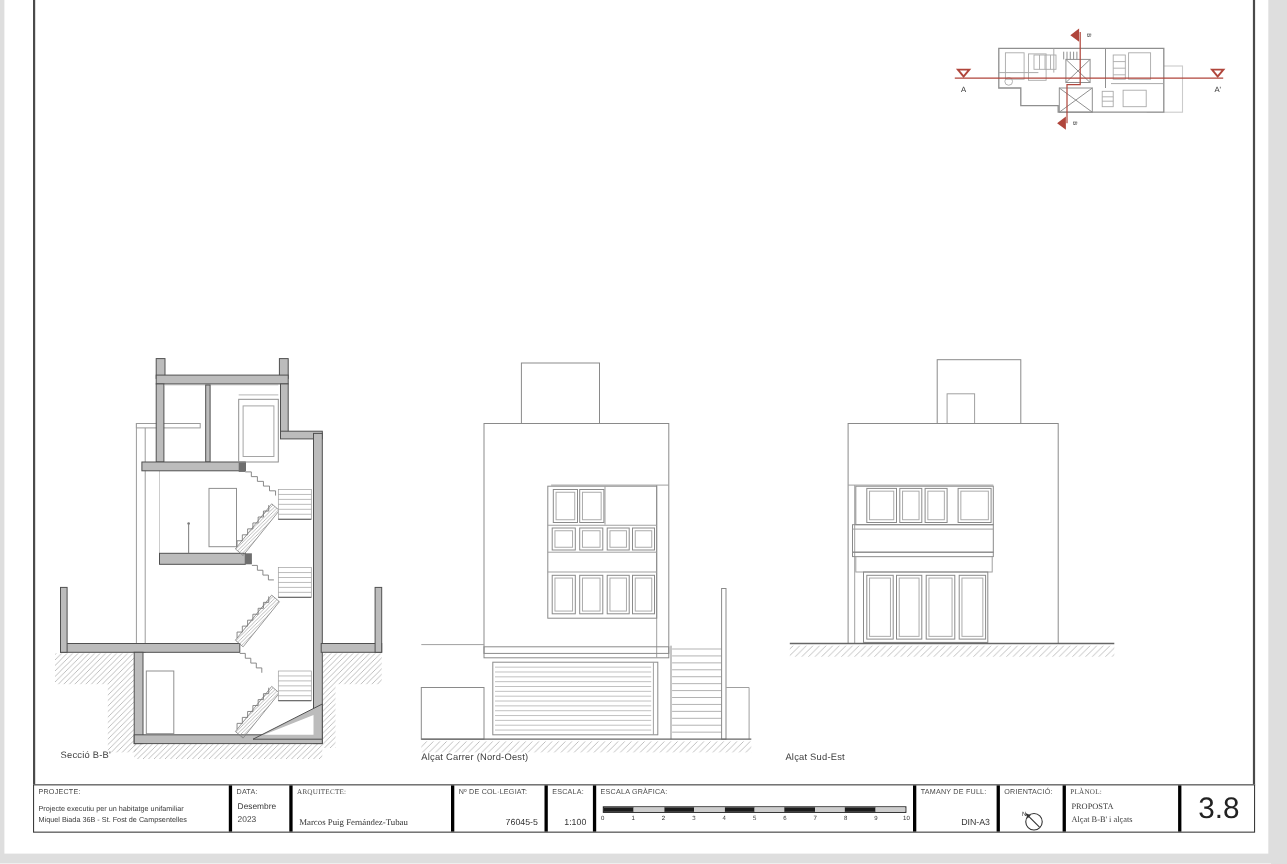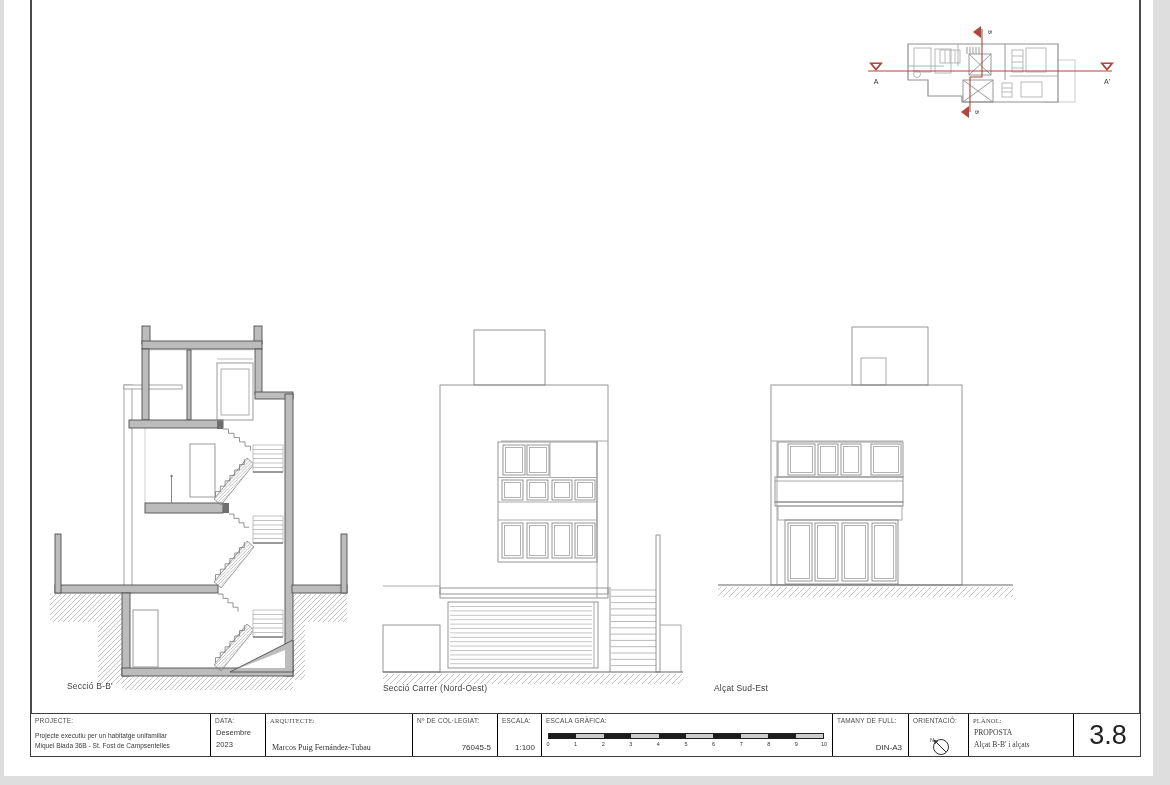--- a/index.html
+++ b/index.html
@@ -7,21 +7,21 @@
        font-family:"Liberation Sans", sans-serif;}
   #screen{position:absolute;left:0;top:0;width:1170px;height:785px;}
   .page{position:absolute;left:4px;top:0;width:1149px;height:776px;background:#ffffff;}
   .frame-v{position:absolute;top:0;width:1.5px;height:714px;background:#4a4a4a;}
   #frame-left{left:30px;} #frame-right{left:1139px;}
   #sheet-svg{position:absolute;left:0;top:0;}
   .dwg-label{position:absolute;font-size:8.5px;color:#3c3c3c;letter-spacing:.2px;}
   
   .titleblock{position:absolute;left:30px;top:713px;width:1111px;height:44px;
       border:1.5px solid #3c3c3c;box-sizing:border-box;display:flex;background:#fff;}
-  .tb-cell{position:relative;border-right:1px solid #000000;box-sizing:border-box;height:100%;flex:0 0 auto;}
+  .tb-cell{position:relative;border-right:3px solid #000000;box-sizing:border-box;height:100%;flex:0 0 auto;}
   .tb-cell:last-child{border-right:none;}
   .tb-label{position:absolute;left:4px;top:3px;font-size:6.5px;color:#4a4a4a;letter-spacing:.2px;white-space:nowrap;}
   .tb-small-lines{position:absolute;left:4px;top:17px;font-size:6.6px;line-height:10px;color:#3a3a3a;white-space:nowrap;}
   .tb-line1{position:absolute;left:5px;top:14px;font-size:7.6px;color:#3a3a3a;white-space:nowrap;}
   .tb-line2{position:absolute;left:5px;top:26px;font-size:7.6px;color:#3a3a3a;white-space:nowrap;}
   .tb-val-bl{position:absolute;left:6px;bottom:4px;font-size:8px;color:#333;white-space:nowrap;}
   .tb-val-br{position:absolute;right:6px;bottom:4px;font-size:8px;color:#333;white-space:nowrap;}
   .tb-sheetno{position:absolute;left:0;top:0;width:100%;height:100%;display:flex;align-items:center;justify-content:center;
       font-size:27px;color:#222;}
   .scalebar{position:absolute;left:6px;top:19px;width:276px;height:6px;border:1px solid #222;box-sizing:border-box;display:flex;}
@@ -281,22 +281,22 @@
         <rect x="842" y="523" width="26" height="58"></rect>
           <rect x="844.5" y="525.5" width="21" height="53" stroke="#aaaaaa"></rect>
         <rect x="872" y="523" width="24" height="58"></rect>
           <rect x="874.5" y="525.5" width="19" height="53" stroke="#aaaaaa"></rect>
       </g>
       <line x1="718" y1="585" x2="1013" y2="585" stroke="#666666" stroke-width="1.2"></line>
       <rect x="718" y="587" width="295" height="10" fill="url(#hatchGround2)" stroke="none"></rect>
     </g>
   </svg>
 
-  <div class="dwg-label" style="left:55px;top:681px;margin-left:12px;">Secció B-B'</div>
-  <div class="dwg-label" style="left:383px;top:683px;">Secció Carrer (Nord-Oest)</div>
+  <div class="dwg-label" style="left:55px;top:681px;">Secció B-B'</div>
+  <div class="dwg-label" style="left:383px;top:683px;">Alçat Carrer (Nord-Oest)</div>
   <div class="dwg-label" style="left:714px;top:683px;">Alçat Sud-Est</div>
 
   <div class="titleblock">
     <div class="tb-cell" style="width:180px;">
       <div class="tb-label">PROJECTE:</div>
       <div class="tb-small-lines">
         <div>Projecte executiu per un habitatge unifamiliar</div>
         <div>Miquel Biada 36B - St. Fost de Campsentelles</div>
       </div>
     </div>

